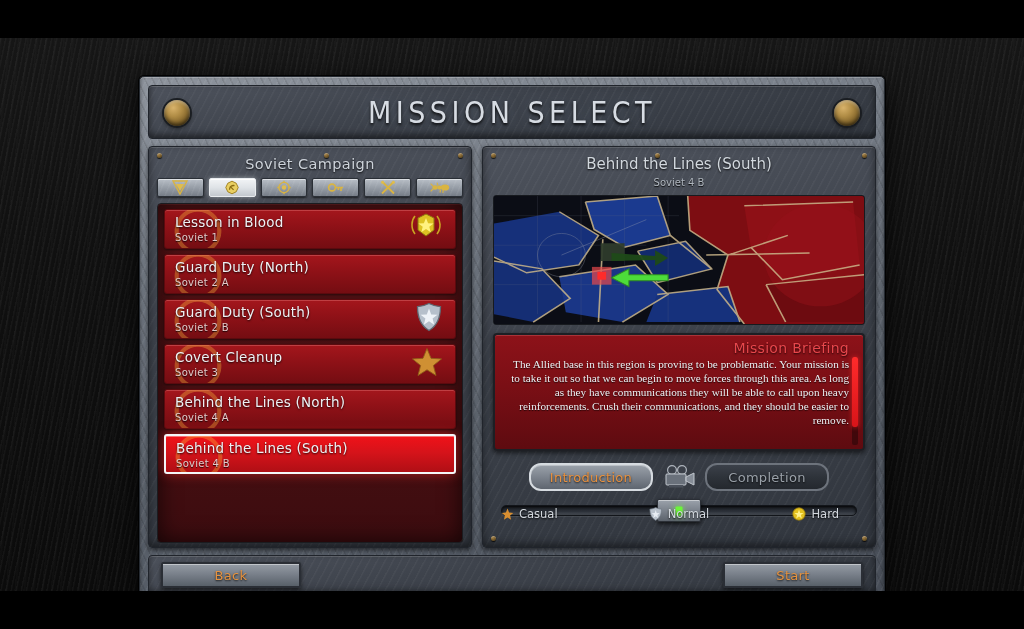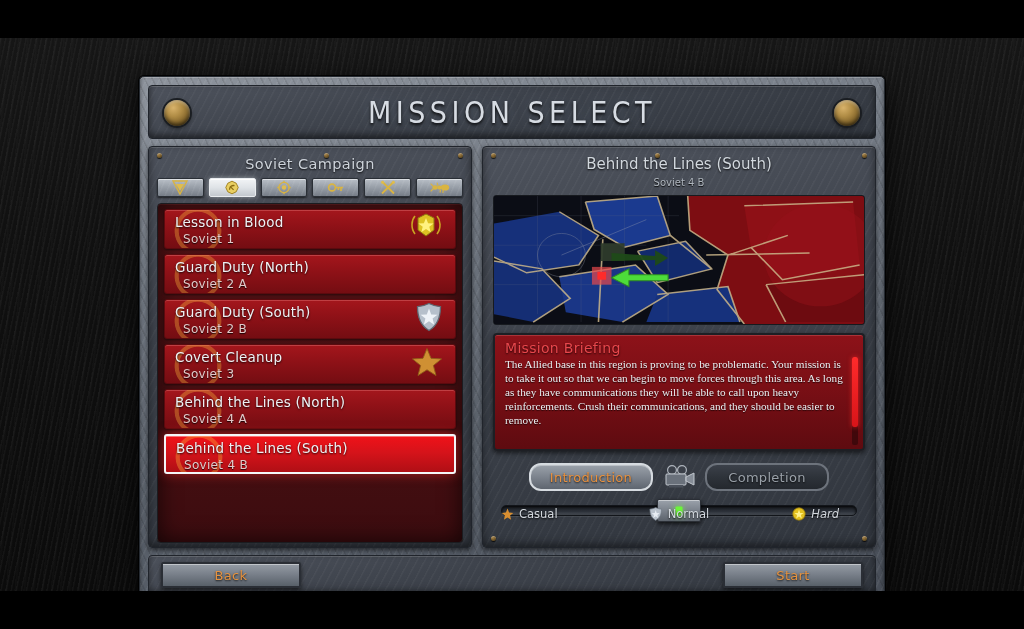--- a/index.html
+++ b/index.html
@@ -138,24 +138,23 @@
     background: linear-gradient(180deg, #f01219 0%, #d6131a 45%, #b00f15 100%);
     border: 2px solid #f4f6f8;
     box-shadow: inset 0 1px 0 rgba(255,210,210,.5), 0 0 12px rgba(255,40,40,.55);
   }
   .mission-name {
     color: #eef1f4; font-size: 13.5px; letter-spacing: .2px; position: relative; z-index: 2;
     text-shadow: 0 1px 2px rgba(0,0,0,.85);
     font-family: "DejaVu Sans", sans-serif;
   }
   .mission-code {
-    color: #e3c9c9; font-size: 12px; margin-top: 2px; position: relative; z-index: 2;
+    color: #e3c9c9; font-size: 10px; margin-top: 2px; position: relative; z-index: 2;
     text-shadow: 0 1px 1px rgba(0,0,0,.8); letter-spacing: .3px;
     font-family: "DejaVu Sans", sans-serif;
-    margin-left: 8px;
   }
   .badge { position: absolute; right: 12px; top: 50%; transform: translateY(-50%); z-index: 3; }
 
   
   .mission-title {
     text-align: center; color: #d2d8de; font-size: 15px; padding-top: 8px;
     text-shadow: 0 1px 2px rgba(0,0,0,.9);
     font-family: "DejaVu Sans", sans-serif;
   }
   .mission-subtitle {
@@ -170,21 +169,21 @@
     background: linear-gradient(180deg, #0d0f18 0%, #0a0c14 100%);
     box-shadow: inset 0 0 16px rgba(0,0,0,.85);
   }
 
   
   #briefing {
     margin: 8px 10px 0 10px; height: 118px; border-radius: 4px;
     background: linear-gradient(180deg, #8d1219 0%, #7a0f15 45%, #5e0b10 100%);
     border: 2px solid #1d1f24;
     box-shadow: inset 0 1px 0 rgba(255,150,150,.25), 0 2px 5px rgba(0,0,0,.6);
-    padding: 5px 14px 5px 10px; position: relative; overflow: hidden;
+    padding: 5px 14px 5px 10px; position: relative; overflow: hidden; text-align: right;
   }
   #briefing-title {
     color: #e8474c; font-size: 14px; letter-spacing: .3px;
     text-shadow: 0 1px 2px rgba(0,0,0,.8);
     font-family: "DejaVu Sans", sans-serif;
   }
   #briefing-text {
     color: #edf0f3; font-size: 11.2px; line-height: 14px; margin-top: 1px;
     text-shadow: 0 1px 1px rgba(0,0,0,.75);
     font-family: Liberation Serif, serif;
@@ -244,21 +243,21 @@
     transform: translate(-50%,-50%); width: 7px; height: 9px; border-radius: 1px;
     background: #6cf53a; box-shadow: 0 0 6px rgba(110,245,60,.9);
   }
   .diff-label {
     position: absolute; top: 8px; display: flex; align-items: center; gap: 5px;
     color: #d3d8de; font-size: 11.5px; text-shadow: 0 1px 2px rgba(0,0,0,.9);
     font-family: "DejaVu Sans", sans-serif; cursor: pointer;
   }
   .diff-label.casual { left: 0px; }
   .diff-label.normal { left: 50%; transform: translateX(-50%); }
-  .diff-label.hard   { right: 18px; font-style: italic; }
+  .diff-label.hard   { right: 18px; }
 
   
   #footer {
     position: relative; margin-top: 7px; height: 40px; border-radius: 4px;
     border: 1px solid #20242b;
     box-shadow: inset 0 1px 0 rgba(255,255,255,.15), inset 0 -3px 7px rgba(0,0,0,.5);
     display: flex; align-items: center; justify-content: space-between; padding: 0 12px;
   }
   .foot-btn {
     width: 140px; height: 26px; border-radius: 2px;

